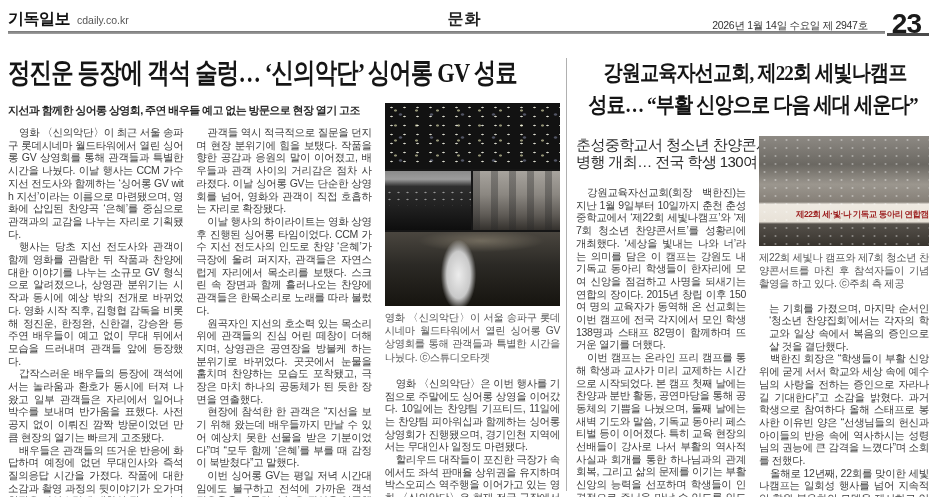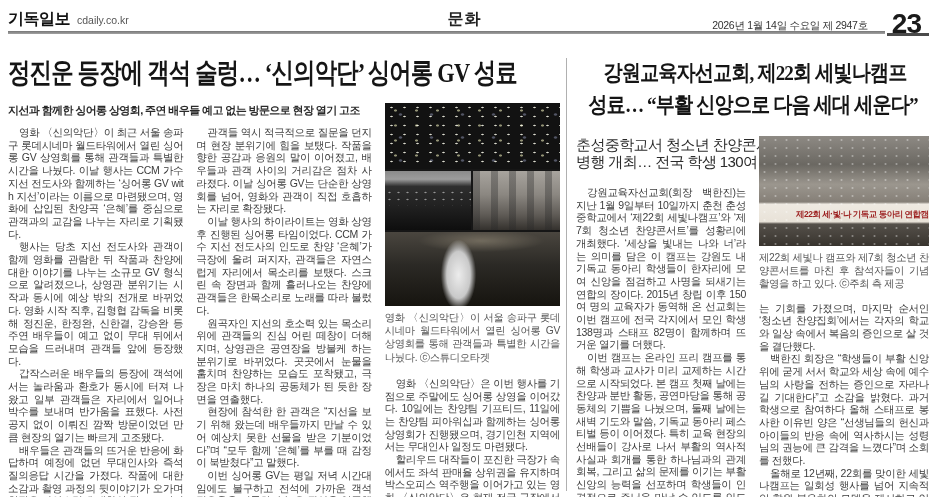--- a/index.html
+++ b/index.html
@@ -18,21 +18,21 @@
   .edition-info{font-size:10.5px;color:#333;letter-spacing:-0.3px;position:relative;top:-4px;}
   .page-number{font-size:28px;font-weight:700;color:#1a1a1a;letter-spacing:-1px;line-height:1;}
   .header-rule{position:absolute;left:8px;right:52px;top:31px;height:3px;
     background:linear-gradient(#777,#a2a2a2);}
   .header-rule-dark{position:absolute;right:8px;top:33px;width:42px;height:3px;background:#4a4a4a;}
   
   .articles-divider{position:absolute;left:566px;top:58px;bottom:6px;width:1px;background:#b0b0b0;}
   
   .para{margin:0;font-size:10.5px;line-height:12.7px;letter-spacing:-0.3px;
     text-align:justify;word-break:break-all;text-indent:11px;color:#3c3c3c;}
-  .para.cont{text-indent:0;}
+  .para.cont{text-indent:0;margin-left:10px;}
   .caption{font-size:10.3px;line-height:13.2px;color:#555;letter-spacing:-0.3px;
     text-align:justify;word-break:break-all;margin:5px 0 0 0;}
   
   .left-article{position:absolute;left:8px;top:55px;width:552px;}
   .la-headline{font-family:"Liberation Serif","DejaVu Serif",serif;font-weight:700;color:#151515;
     font-size:28px;white-space:nowrap;letter-spacing:-1px;
     transform:scaleX(0.80);transform-origin:left center;line-height:1.25;}
   .la-body{position:relative;margin-top:13px;}
   .la-subhead{position:absolute;top:0;left:0;width:378px;font-size:11px;font-weight:700;
     color:#2a2a2a;letter-spacing:-0.6px;white-space:nowrap;}

